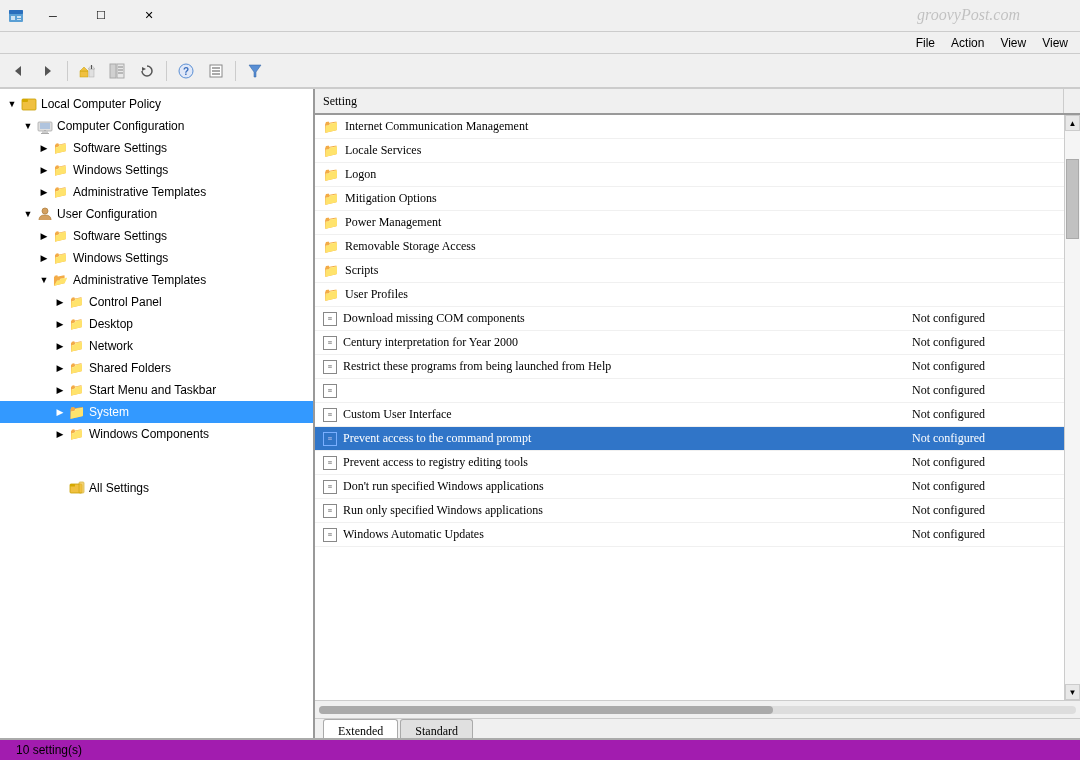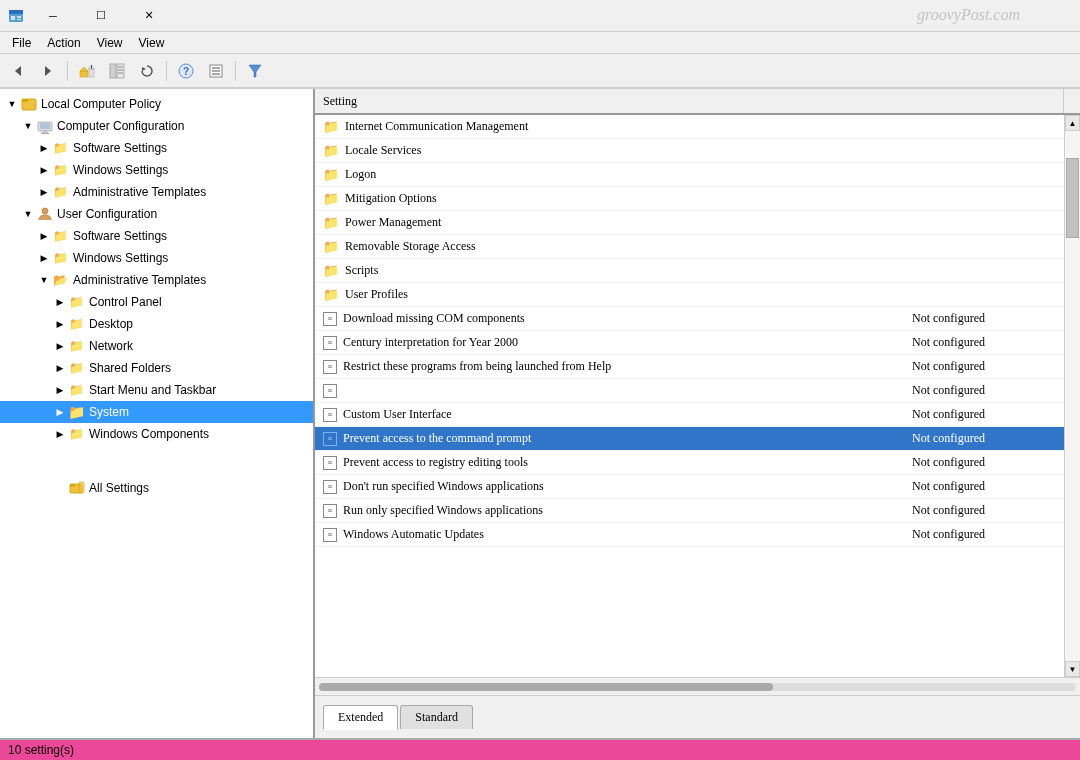--- a/index.html
+++ b/index.html
@@ -54,20 +54,21 @@
     }
 
     
     .menu-bar {
       background: #f0f0f0;
       height: 22px;
       display: flex;
       align-items: center;
       padding: 0 4px;
       border-bottom: 1px solid #ccc;
+      justify-content: flex-end;
     }
     .menu-item {
       padding: 2px 8px;
       cursor: pointer;
       font-size: 12px;
     }
 
     
     .toolbar {
       background: #f0f0f0;
@@ -261,23 +262,23 @@
       left: 0;
       top: 0;
       width: 60%;
       height: 100%;
       background: #aaa;
       border-radius: 4px;
     }
 
     
     .tab-bar {
-      height: 43px;
-      display: flex;
-      align-items: center;
+      height: 20px;
+      display: flex;
+      align-items: flex-start;
       padding: 0 8px;
       background: #f0f0f0;
       border-top: 1px solid #ccc;
       flex-shrink: 0;
     }
     .tab {
       padding: 4px 14px;
       font-size: 12px;
       border: 1px solid #aaa;
       border-bottom: none;
@@ -288,25 +289,25 @@
     }
     .tab.active {
       background: #fff;
       border-bottom: 1px solid #fff;
       z-index: 1;
     }
 
     
     .status-bar {
       height: 22px;
-      background: #ec4899;
+      background: #a21caf;
       border-top: 2px solid #aaa;
       display: flex;
       align-items: center;
-      padding: 0 8px;
+      padding: 0 16px;
       font-size: 12px;
     }
 
     
     .tree-panel::-webkit-scrollbar,
     .list-content::-webkit-scrollbar {
       width: 12px;
     }
     .tree-panel::-webkit-scrollbar-track,
     .list-content::-webkit-scrollbar-track {

